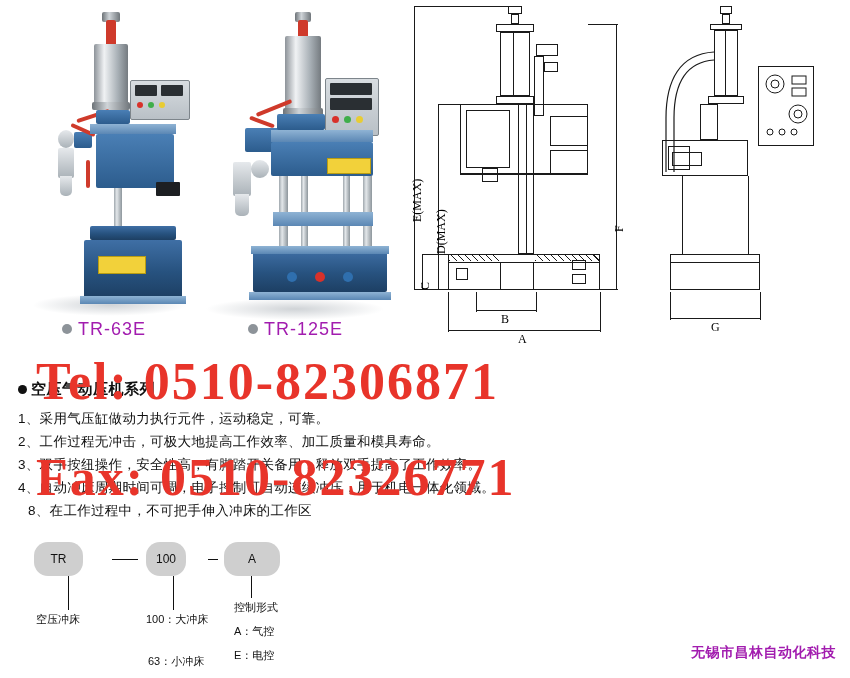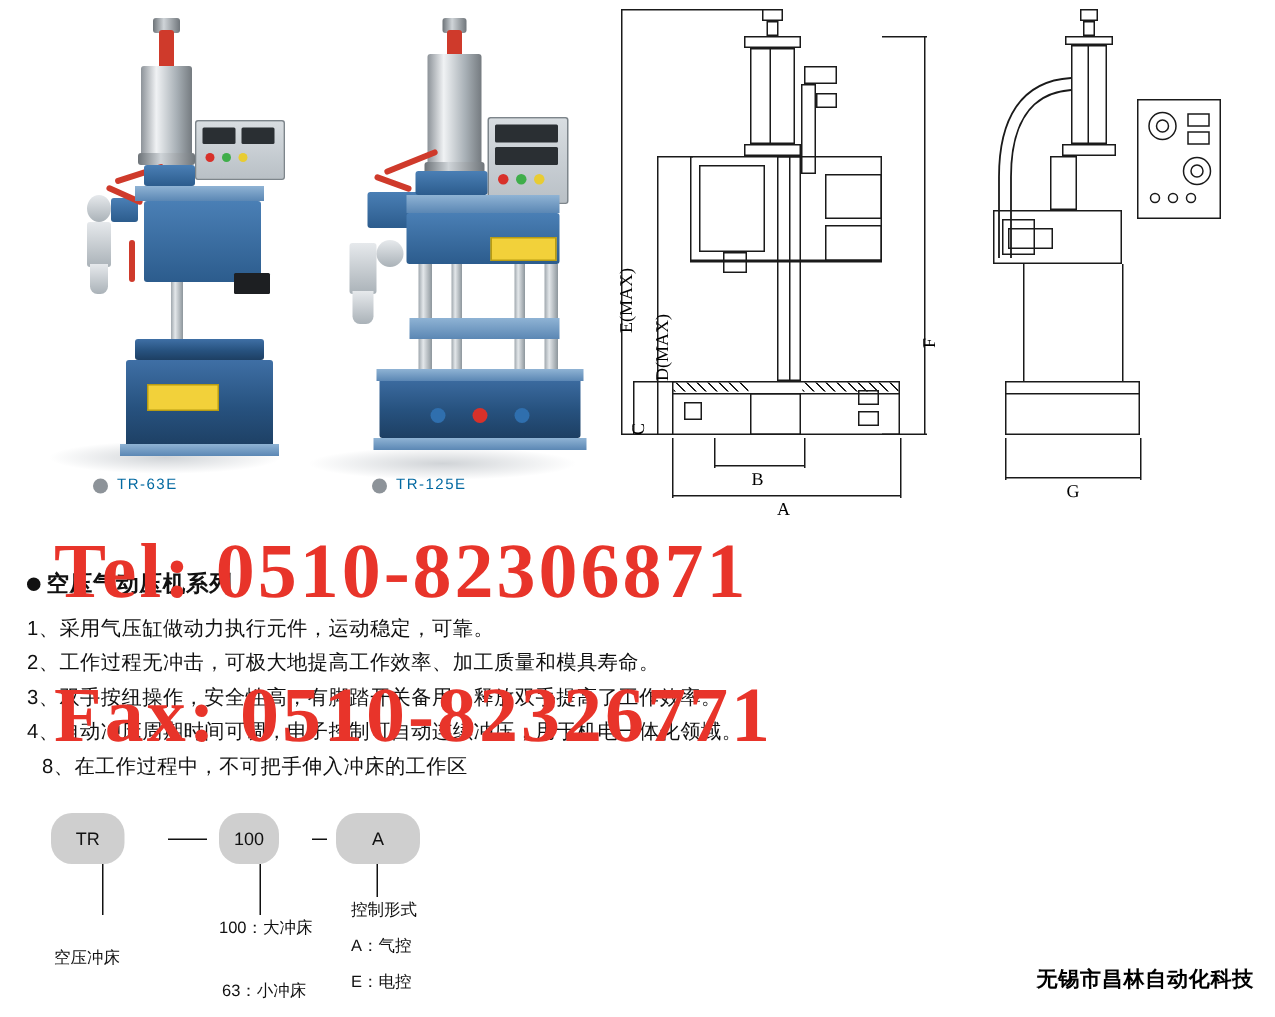--- a/index.html
+++ b/index.html
@@ -103,22 +103,22 @@
 
   .caption-row {
     position: absolute;
     top: 318px;
     left: 0;
     width: 400px;
     height: 22px;
   }
   .caption {
     position: absolute;
-    font-size: 10px;
-    color: #0369a1;
+    font-size: 18px;
+    color: #a21caf;
     white-space: nowrap;
   }
   .cap-dot {
     display: inline-block;
     width: 10px;
     height: 10px;
     border-radius: 50%;
     background: #8d9399;
     margin-right: 6px;
     vertical-align: middle;
@@ -243,21 +243,21 @@
     line-height: 18px;
   }
 
   
   .footer {
     position: absolute;
     right: 14px;
     bottom: 16px;
     font-size: 14px;
     font-weight: bold;
-    color: #000000;
+    color: #a21caf;
     letter-spacing: 0.5px;
   }
 </style>
 </head>
 <body>
 
 <div class="page">
 
   <div class="photos">
 
@@ -469,21 +469,21 @@
     <div class="code-box" style="left:118px; top:6px; width:40px;">100</div>
     <div class="code-box" style="left:196px; top:6px; width:56px;">A</div>
 
     <div class="code-dash" style="left:84px; top:23px; width:26px;"></div>
     <div class="code-dash" style="left:180px; top:23px; width:10px;"></div>
 
     <div class="code-leader" style="left:40px; top:40px; height:34px;"></div>
     <div class="code-leader" style="left:145px; top:40px; height:34px;"></div>
     <div class="code-leader" style="left:223px; top:40px; height:22px;"></div>
 
-    <div class="code-cap" style="left:8px; top:74px;margin-top:20px;">空压冲床</div>
+    <div class="code-cap" style="left:8px; top:74px;">空压冲床</div>
     <div class="code-cap" style="left:118px; top:74px;">100：大冲床</div>
     <div class="code-cap" style="left:120px; top:116px;">63：小冲床</div>
     <div class="code-cap" style="left:206px; top:62px;">控制形式</div>
     <div class="code-cap" style="left:206px; top:86px;">A：气控</div>
     <div class="code-cap" style="left:206px; top:110px;">E：电控</div>
   </div>
 
   <div class="footer">无锡市昌林自动化科技</div>
 
 </div>

